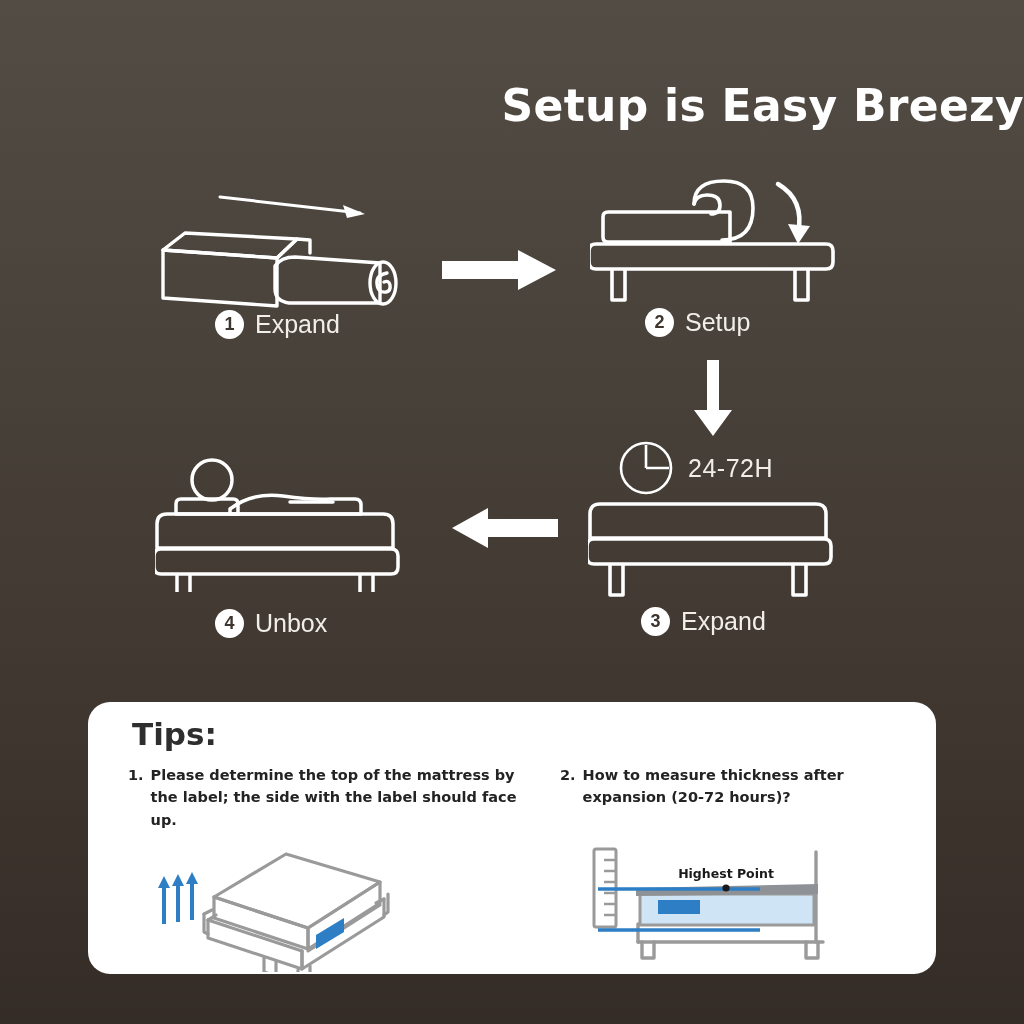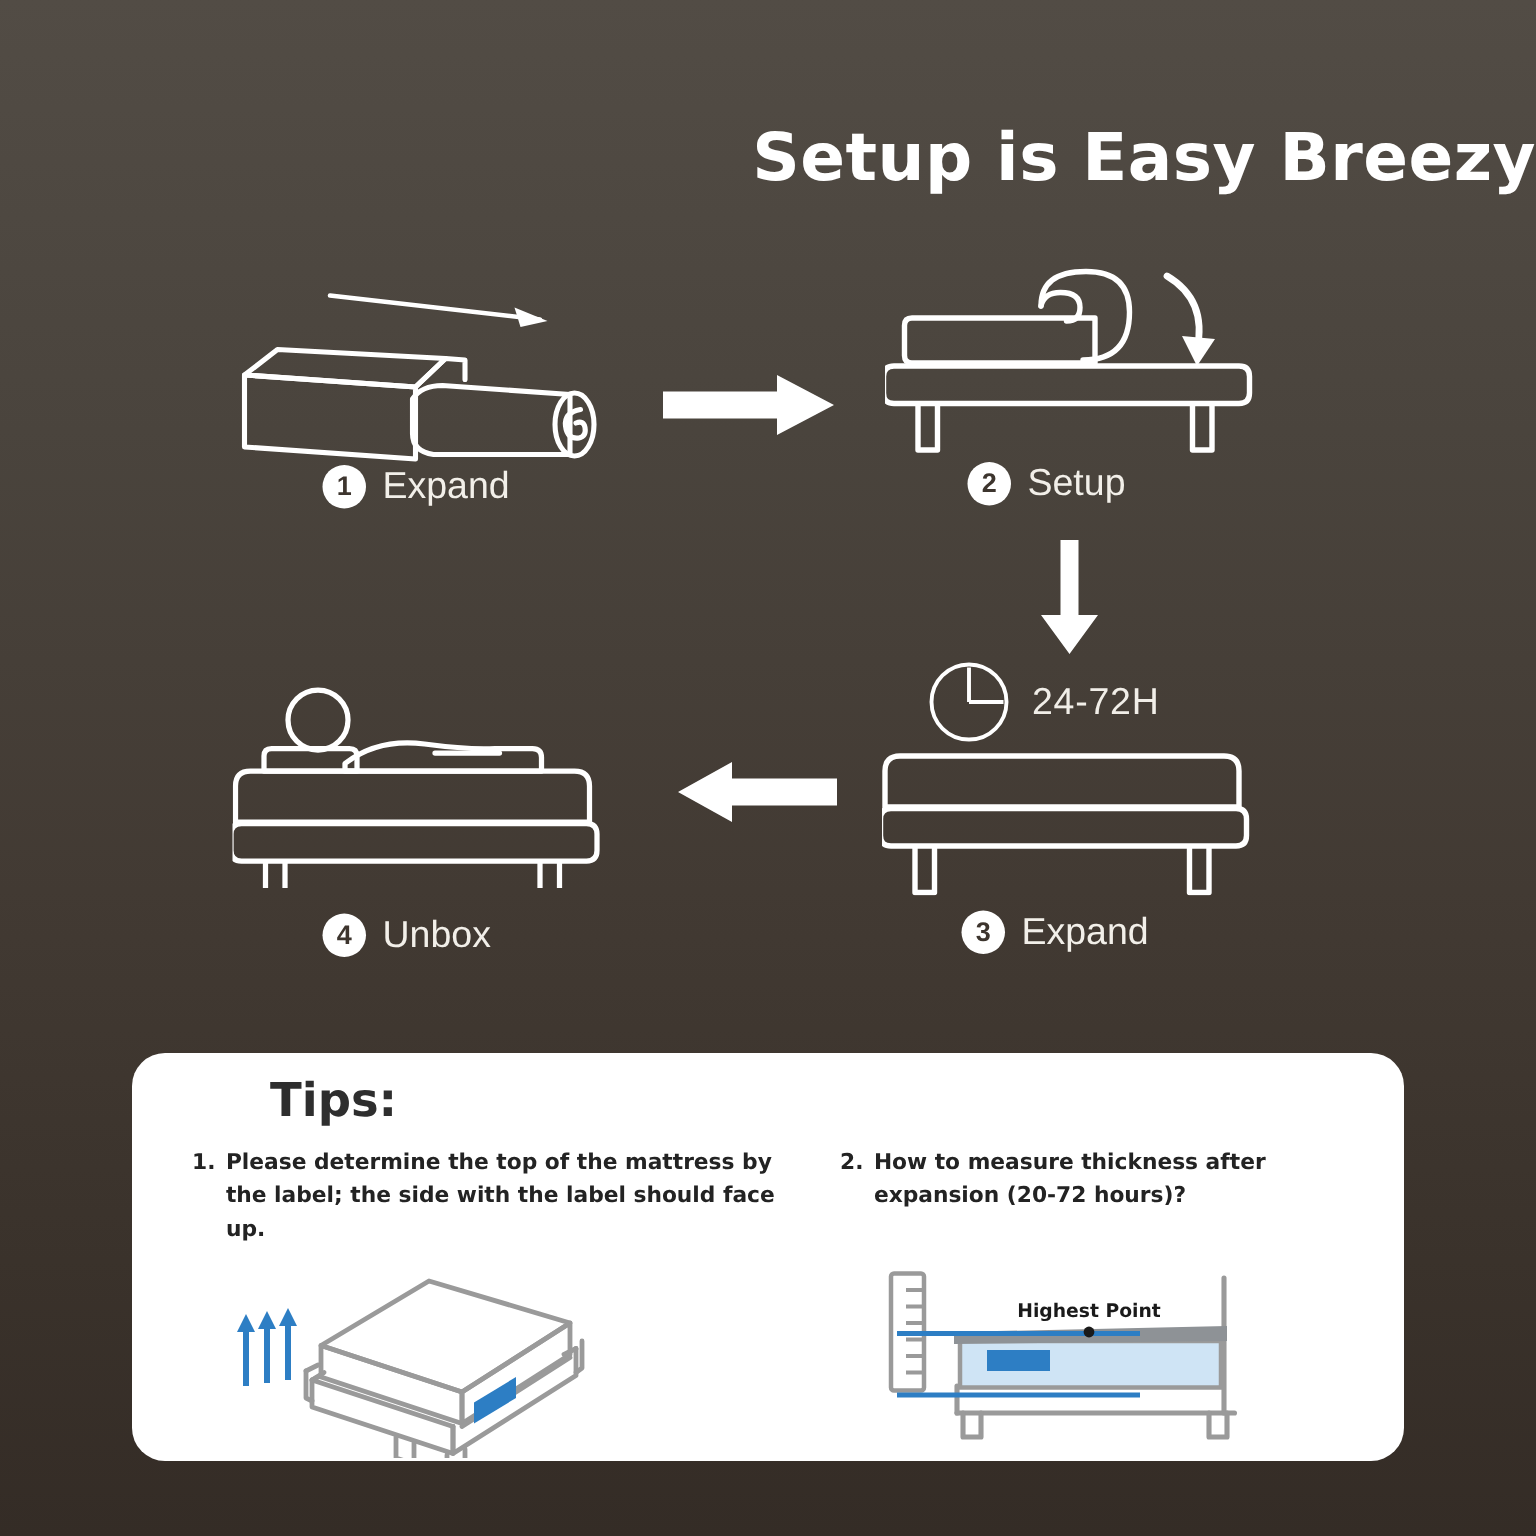--- a/index.html
+++ b/index.html
@@ -94,21 +94,20 @@
     border-radius: 22px;
   }
   .tips-title {
     position: absolute;
     left: 44px;
     top: 14px;
     font-size: 31px;
     font-weight: bold;
     color: #2e2e2e;
     font-family: "DejaVu Sans", sans-serif;
-    margin-left: 48px;
   }
   .tip-col {
     position: absolute;
     top: 62px;
   }
   .tip-col.left  { left: 40px;  width: 390px; }
   .tip-col.right { left: 472px; width: 372px; }
 
   .tip-text {
     display: flex;

